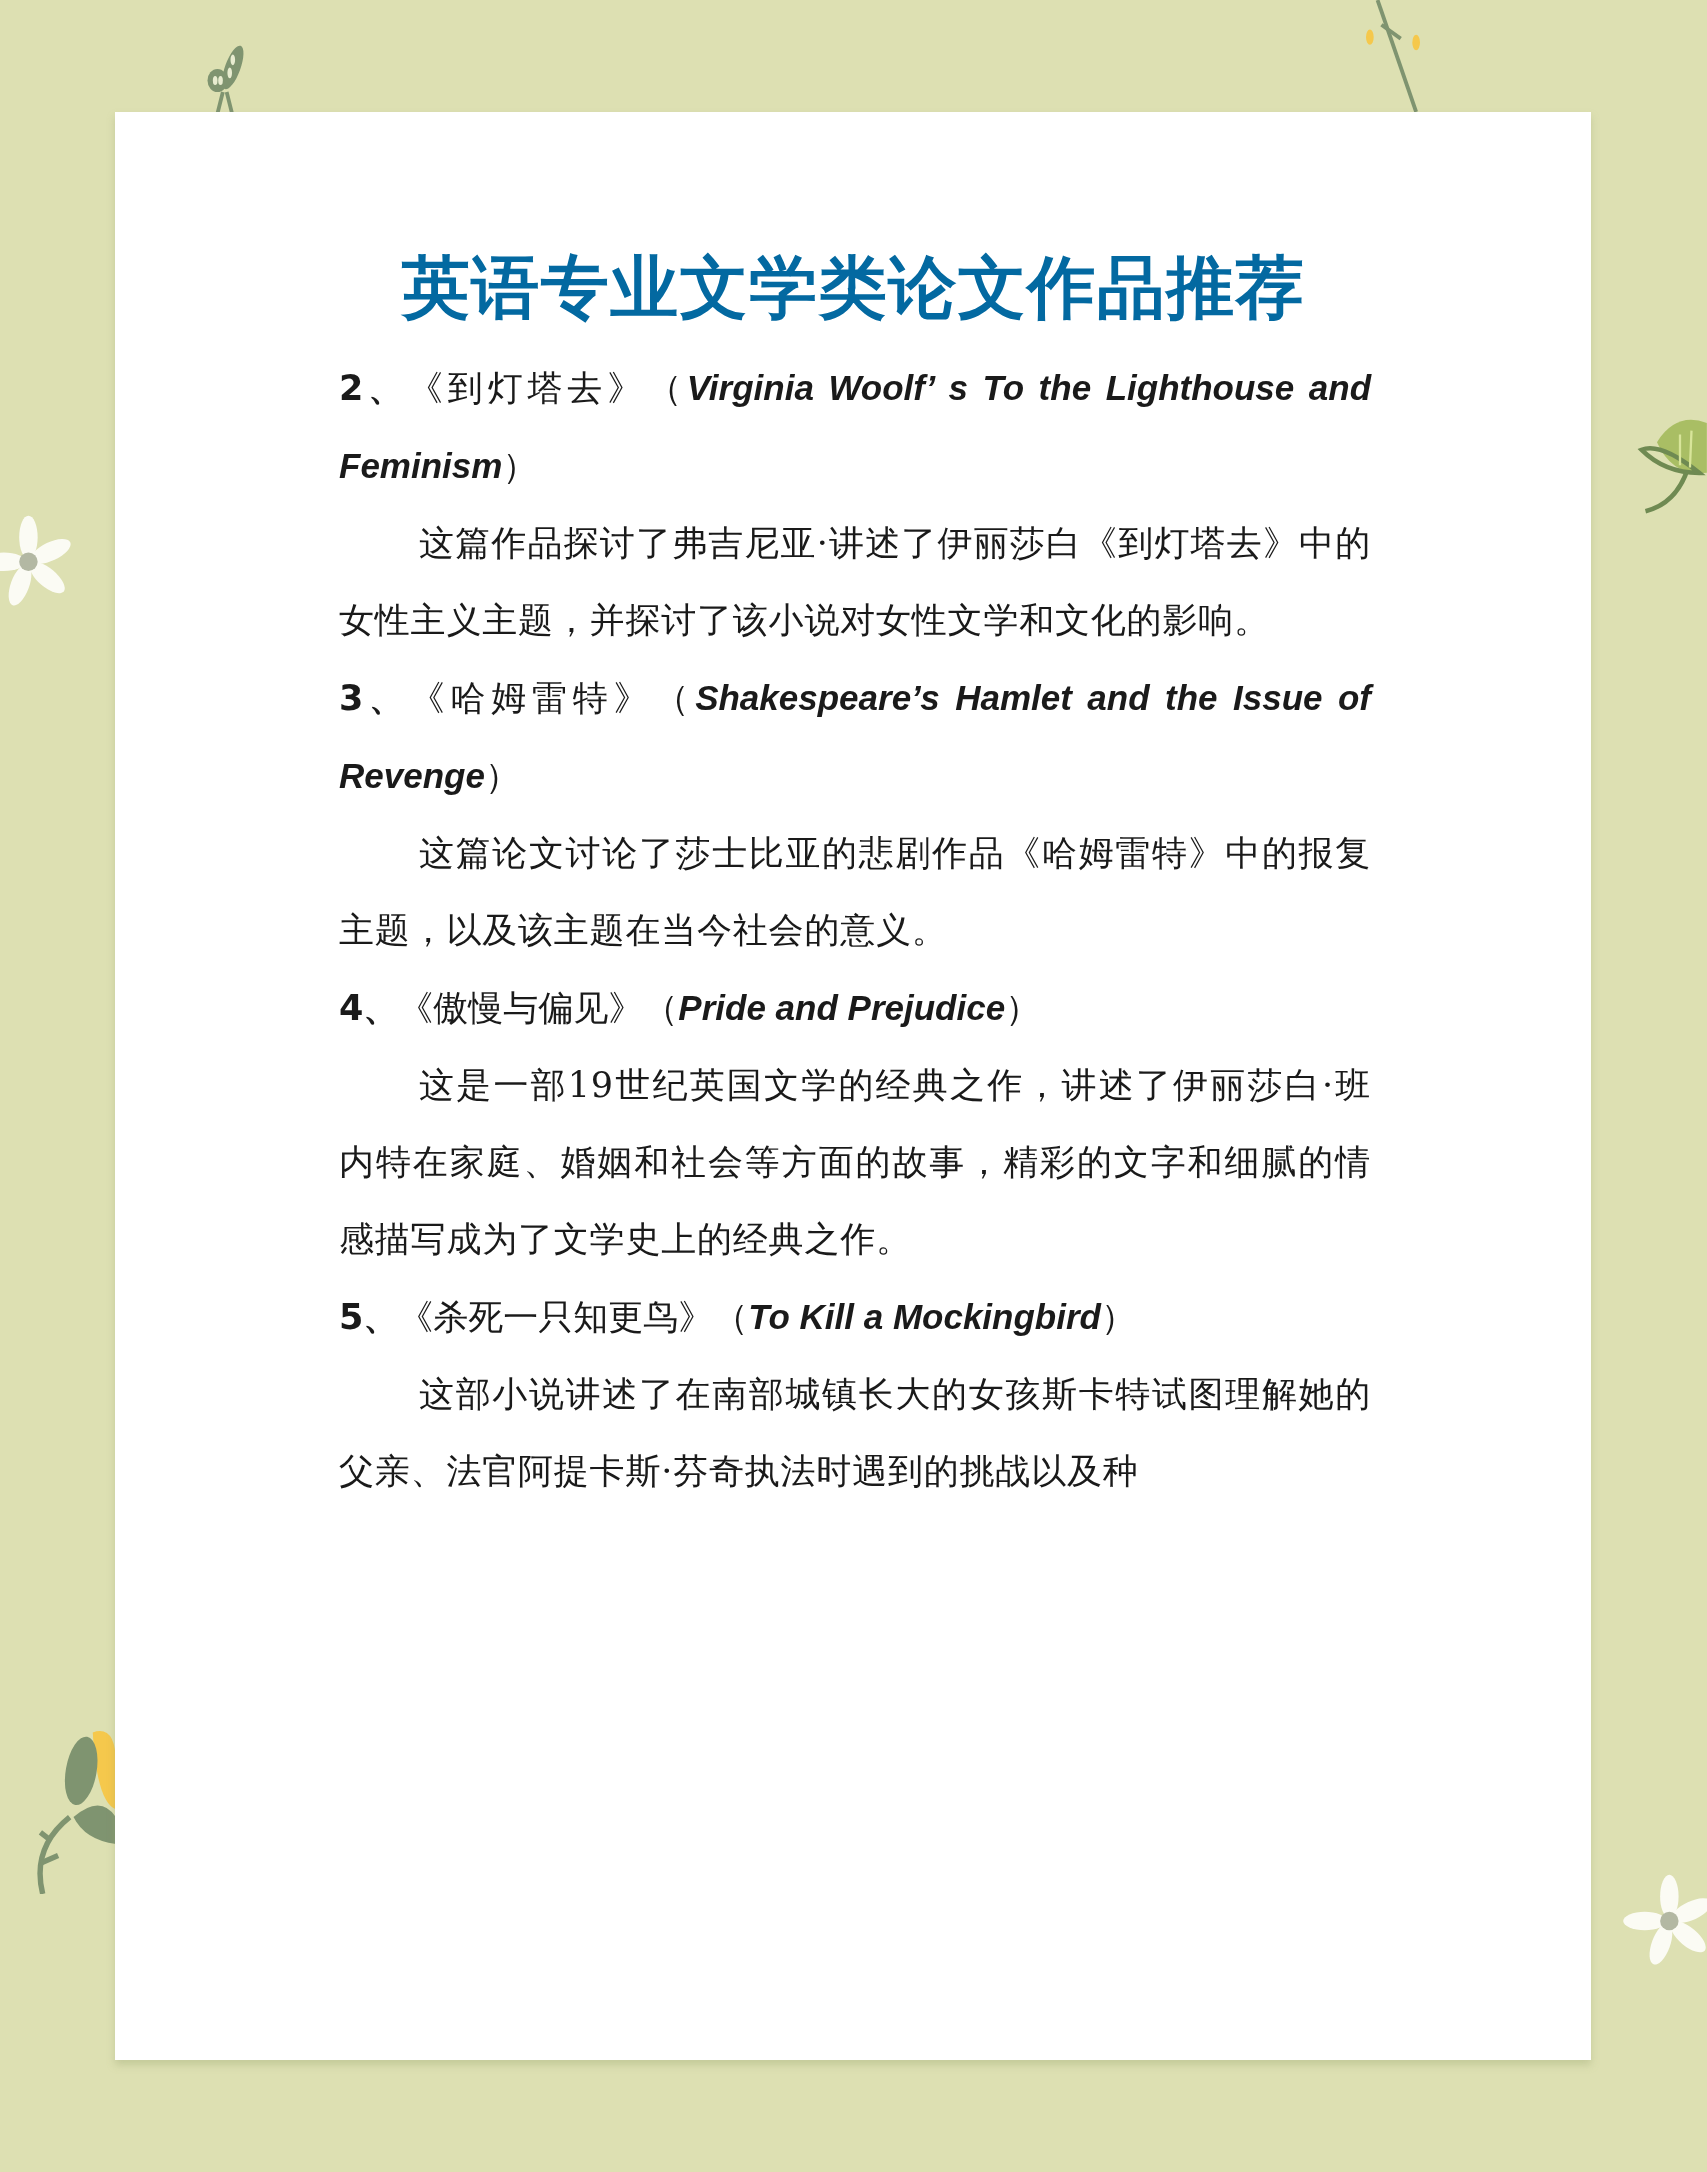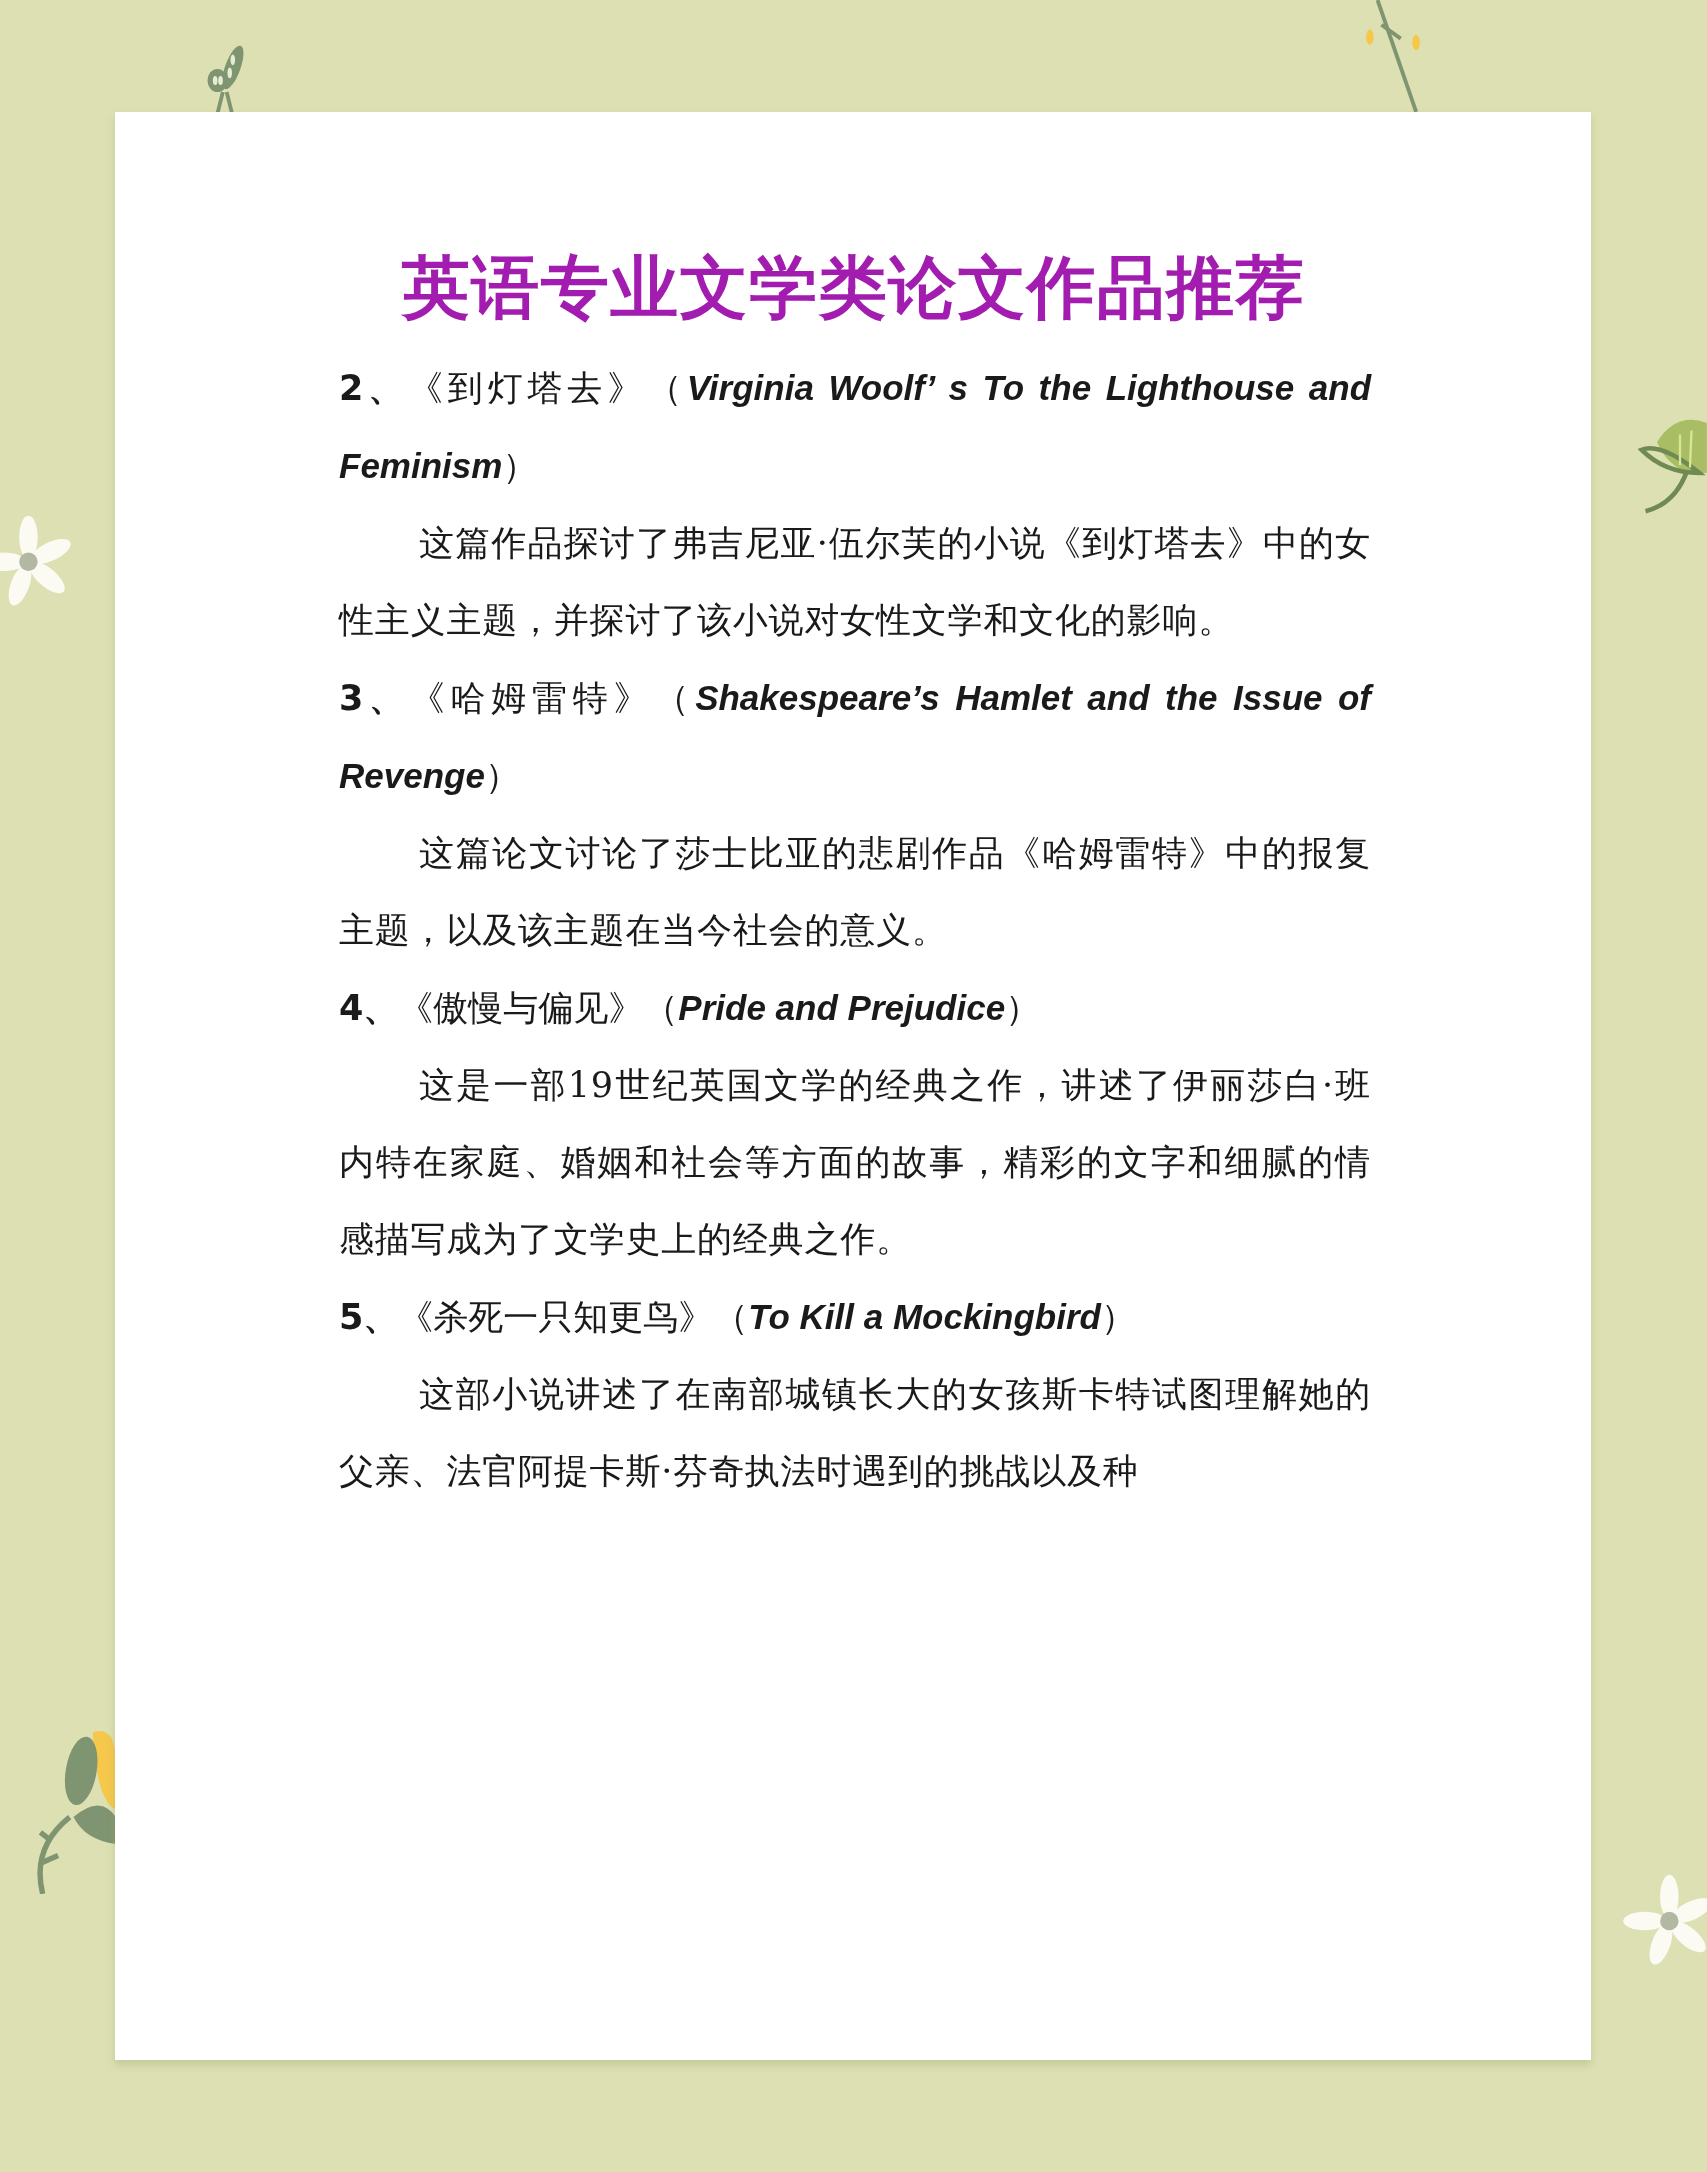--- a/index.html
+++ b/index.html
@@ -8,21 +8,21 @@
       background: #dde0b2;
       font-family: "Liberation Serif", "DejaVu Serif", serif;
     }
     .card {
       position: absolute; left: 115px; top: 112px; width: 1476px; height: 1948px;
       background: #ffffff;
       box-shadow: 0 4.6px 7.7px rgba(150,160,110,0.35);
     }
     .title {
       position: absolute; left: 0; right: 0; top: 245px;
-      text-align: center; color: #a21caf;
+      text-align: center; color: #0369a1;
       font-family: "DejaVu Serif", "Liberation Serif", serif;
       font-size: 68px; font-weight: 700; letter-spacing: 1.5px; line-height: 85px;
     }
     .content {
       position: absolute; left: 339px; width: 1032px; top: 349px;
       color: #1a1a1a;
     }
     .heading {
       font-size: 35px; line-height: 77px; font-weight: 700;
       font-family: "DejaVu Sans", "Liberation Sans", sans-serif;
@@ -92,21 +92,21 @@
 
 <div class="card"></div>
 
 <div class="title">英语专业文学类论文作品推荐</div>
 
 <div class="content">
   <div>
   </div>
   <div>
     <div class="heading"><span>2、</span><span class="cn">《到灯塔去》（</span><span class="en">Virginia Woolf’ s To the Lighthouse and Feminism</span><span class="cn">）</span></div>
-    <div class="para">这篇作品探讨了弗吉尼亚·伍尔芙的小说《到灯塔去》中的女性主义主题，并探讨了该小说对女性文学和文化的影响。</div>
+    <div class="para">这篇作品探讨了弗吉尼亚·讲述了伊丽莎白《到灯塔去》中的女性主义主题，并探讨了该小说对女性文学和文化的影响。</div>
   </div>
   <div>
     <div class="heading"><span>3、</span><span class="cn">《哈姆雷特》（</span><span class="en">Shakespeare’s Hamlet and the Issue of Revenge</span><span class="cn">）</span></div>
     <div class="para">这篇论文讨论了莎士比亚的悲剧作品《哈姆雷特》中的报复主题，以及该主题在当今社会的意义。</div>
   </div>
   <div>
     <div class="heading"><span>4、</span><span class="cn">《傲慢与偏见》（</span><span class="en">Pride and Prejudice</span><span class="cn">）</span></div>
     <div class="para">这是一部19世纪英国文学的经典之作，讲述了伊丽莎白·班内特在家庭、婚姻和社会等方面的故事，精彩的文字和细腻的情感描写成为了文学史上的经典之作。</div>
   </div>
   <div>

